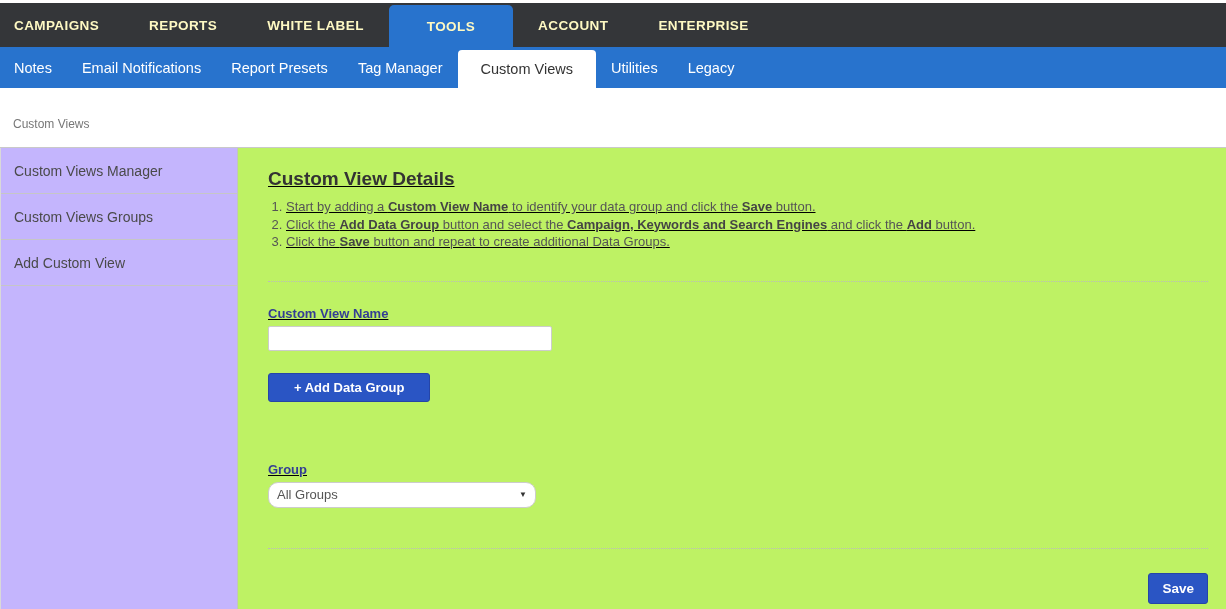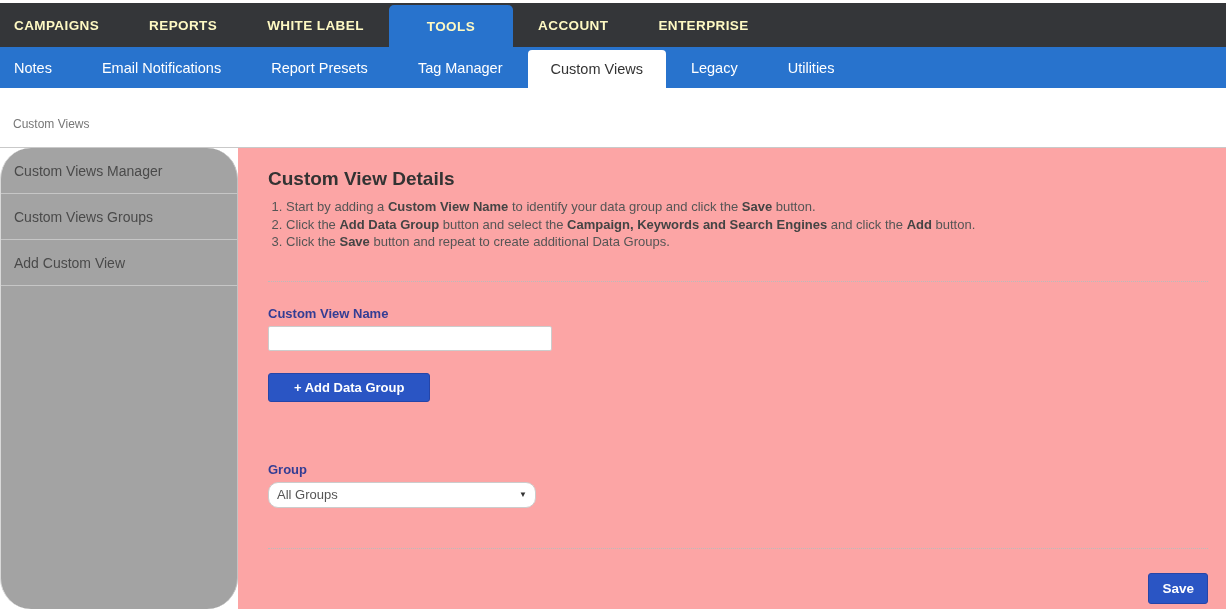--- a/index.html
+++ b/index.html
@@ -8,40 +8,40 @@
 
   
   .topnav { background:#343639; height:44px; display:flex; align-items:stretch; }
   .topnav-item { display:flex; align-items:center; padding:0 25px; color:#fef9c3;
                  font-size:13.5px; font-weight:600; letter-spacing:.4px; cursor:pointer; }
   .topnav-item:first-child { padding-left:14px; }
   .topnav-item.active { background:#2873cd; border-radius:5px 5px 0 0; margin-top:2px; padding:16px 38px; }
 
   
   .subnav { background:#2873cd; height:41px; display:flex; align-items:stretch; }
-  .subnav-item { display:flex; align-items:center; padding:0 25px; color:#ffffff;
+  .subnav-item { display:flex; align-items:center; padding:0 15px; color:#ffffff;
                  font-size:14.5px; cursor:pointer; }
   .subnav-item:first-child { padding-left:14px; }
   .subnav-item.active { background:#ffffff; color:#333333; border-radius:4px 4px 0 0;
                         margin-top:3px; padding:0 23px; }
 
   
   .breadcrumb-bar { background:#ffffff; height:60px; padding:26px 0 0 13px;
                     border-bottom:1px solid #c9c9c9; }
   .breadcrumb { font-size:12px; color:#777777; }
 
   
   .layout { display:flex; height:461px; }
 
-  .sidebar { width:238px; background:#a3a3a3; border-right:1px solid #c2c2c2;
-             border-left:1px solid #d9d9d9; flex-shrink:0;border-radius:31px; }
+  .sidebar { width:238px; background:#c4b5fd; border-right:1px solid #c2c2c2;
+             border-left:1px solid #d9d9d9; flex-shrink:0; }
   .sidebar-item { height:46px; line-height:46px; padding-left:13px; font-size:14px;
                   color:#4a4a4a; border-bottom:1px solid #c6c6c6; cursor:pointer; }
 
-  .main { flex:1; background:#fca5a5; padding:0 18px 0 30px; }
+  .main { flex:1; background:#bef264; padding:0 18px 0 30px;text-decoration:underline; }
 
   .page-title { margin-top:20px; font-size:19px; font-weight:700; color:#333333; }
   ol.instructions { margin:8px 0 0 0; padding-left:18px; font-size:13px; color:#555555;
                     line-height:17.5px; }
   ol.instructions b { color:#444444; }
 
   hr.dotted { border:none; border-top:1px dotted #bbbbbb; height:0; }
   .hr1 { margin-top:30px; }
   .hr2 { margin-top:40px; }
 
@@ -77,22 +77,22 @@
   <div class="topnav-item">ACCOUNT</div>
   <div class="topnav-item">ENTERPRISE</div>
 </div>
 
 <div class="subnav">
   <div class="subnav-item">Notes</div>
   <div class="subnav-item">Email Notifications</div>
   <div class="subnav-item">Report Presets</div>
   <div class="subnav-item">Tag Manager</div>
   <div class="subnav-item active">Custom Views</div>
+  <div class="subnav-item">Utilities</div>
   <div class="subnav-item">Legacy</div>
-  <div class="subnav-item">Utilities</div>
 </div>
 
 <div class="breadcrumb-bar">
   <span class="breadcrumb">Custom Views</span>
 </div>
 
 <div class="layout">
 
   <div class="sidebar">
     <div class="sidebar-item">Custom Views Manager</div>

